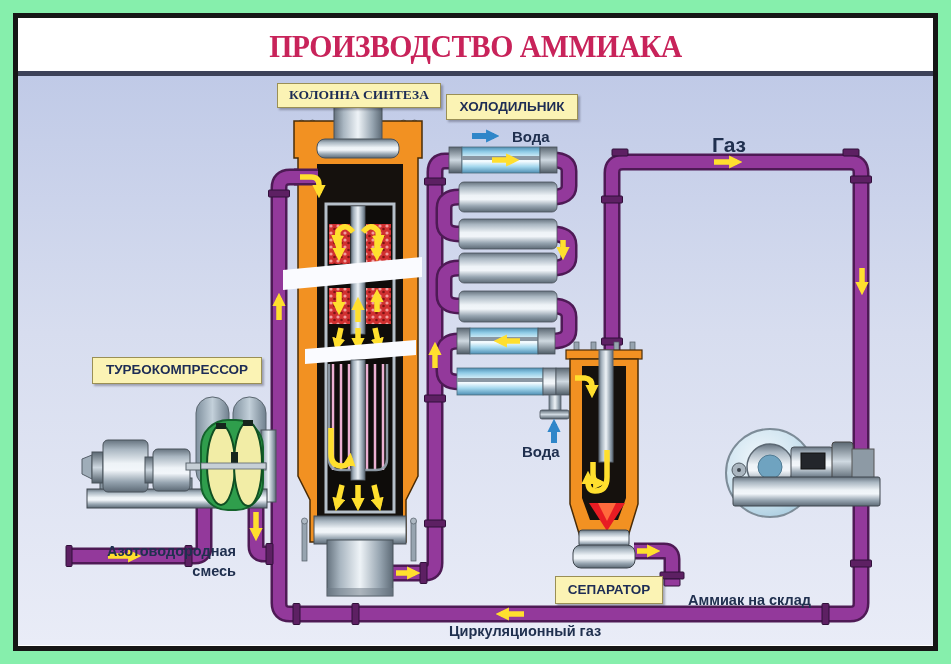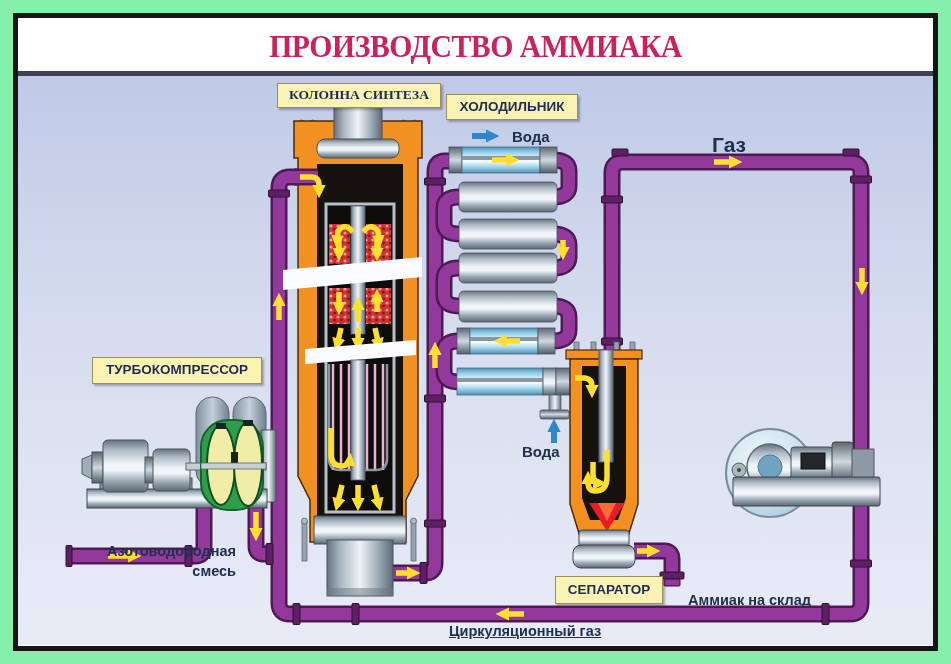--- a/index.html
+++ b/index.html
@@ -335,14 +335,14 @@
   <div class="lbl" style="left:277px;top:83px;width:164px;height:25px;font-family:Liberation Serif, serif;">КОЛОННА СИНТЕЗА</div>
   <div class="lbl" style="left:446px;top:94px;width:132px;height:26px;">ХОЛОДИЛЬНИК</div>
   <div class="lbl" style="left:92px;top:357px;width:170px;height:27px;">ТУРБОКОМПРЕССОР</div>
   <div class="lbl" style="left:555px;top:576px;width:108px;height:28px;">СЕПАРАТОР</div>
 
   <div class="plain" style="left:512px;top:125px;width:70px;height:22px;font-size:15px;">Вода</div>
   <div class="plain" style="left:522px;top:440px;width:70px;height:22px;font-size:15px;">Вода</div>
   <div class="plain" style="left:712px;top:134px;width:44px;height:22px;font-size:21px;">Газ</div>
   <div class="plain" style="left:688px;top:567px;width:164px;height:22px;font-size:14.5px;margin-top:22px;">Аммиак на склад</div>
   <div class="plain center" style="left:60px;top:540px;width:176px;height:44px;font-size:14.5px;line-height:1.35;text-align:right;">Азотоводородная смесь</div>
-  <div class="plain center" style="left:430px;top:620px;width:190px;height:22px;font-size:14.5px;text-decoration:underline;">Циркуляционный газ</div>
+  <div class="plain center" style="left:430px;top:620px;width:190px;height:22px;font-size:14.5px;">Циркуляционный газ</div>
 </div>
 
 </body></html>

